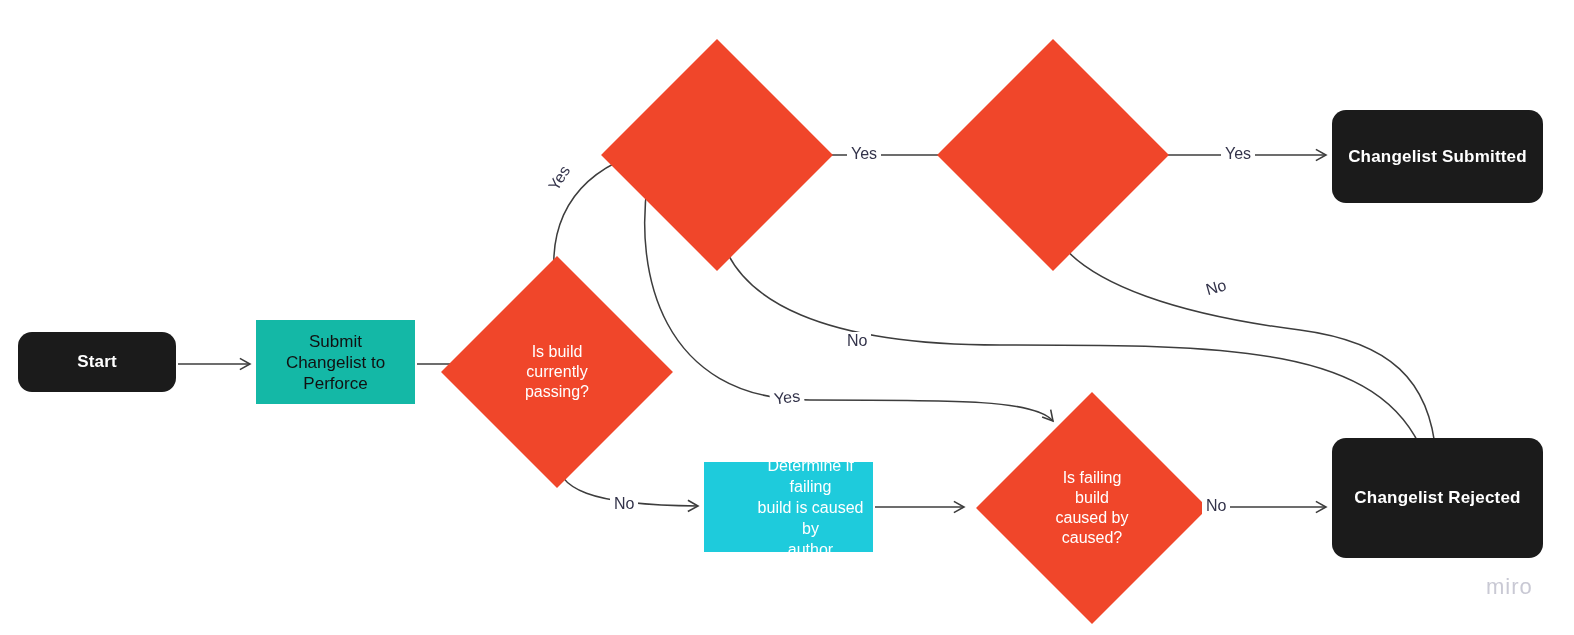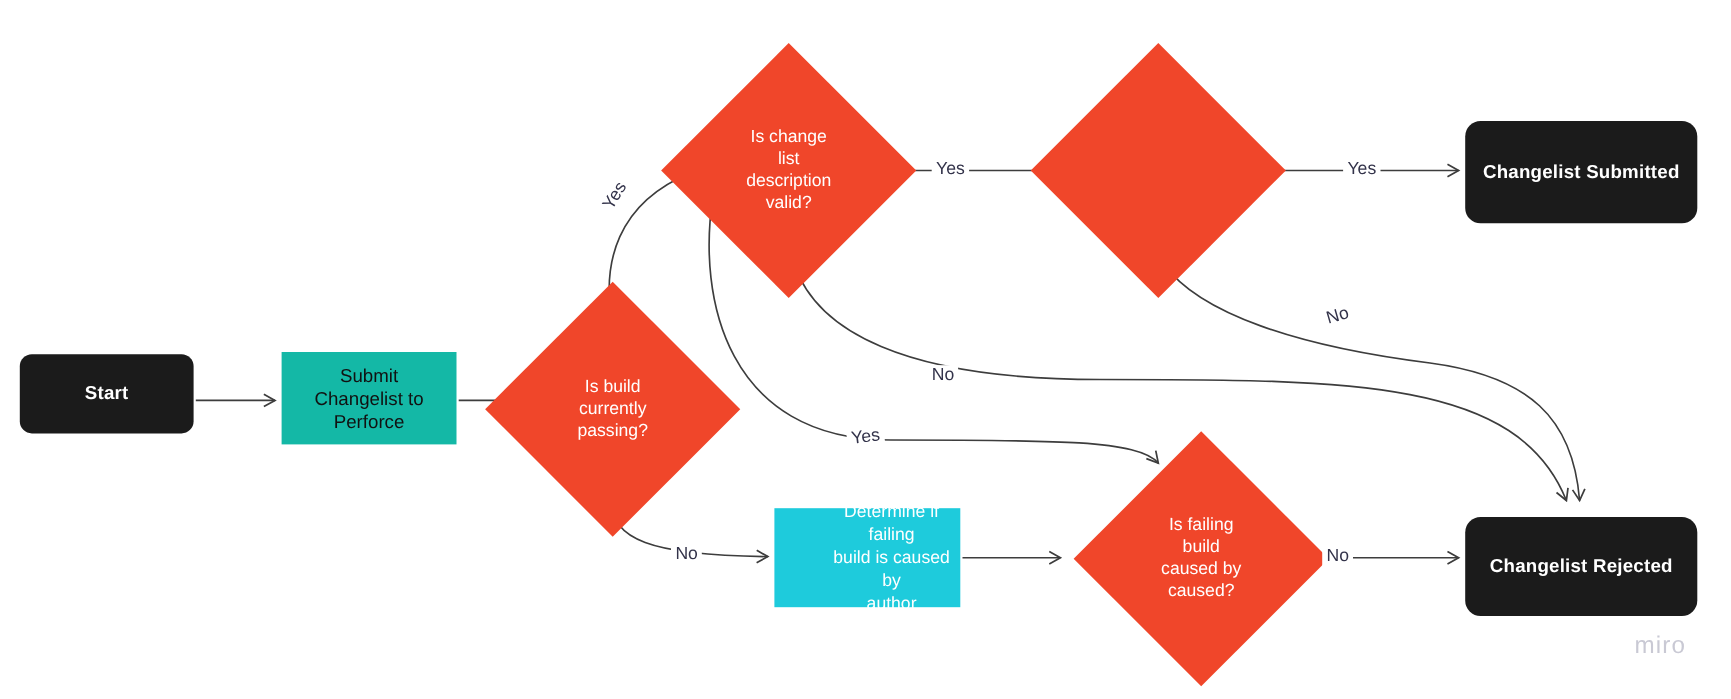--- a/index.html
+++ b/index.html
@@ -120,21 +120,21 @@
       <path d="M 1141 155 L 1326 155"></path>
 
       <path d="M 1058 240 C 1090 285 1180 315 1300 330 C 1390 342 1430 380 1436 455"></path>
 
       <path d="M 875 507 L 964 507"></path>
 
       <path d="M 1141 507 L 1326 507"></path>
     </g>
   </svg>
 
-  <div class="node node-terminator" style="left:18px;top:322px;width:158px;height:72px;border-radius:11px;">
+  <div class="node node-terminator" style="left:18px;top:332px;width:158px;height:60px;">
     <span>Start</span>
   </div>
 
   <div class="node node-process-yellow" style="left:256px;top:320px;width:159px;height:84px;">
     <div>
       <div>Submit</div>
       <div>Changelist to</div>
       <div>Perforce</div>
     </div>
   </div>
@@ -143,26 +143,20 @@
     <div class="diamond-shape"></div>
     <div class="diamond-label">
       <div>Is build</div>
       <div>currently</div>
       <div>passing?</div>
     </div>
   </div>
 
   <div class="node node-decision" style="left:635px;top:73px;width:164px;height:164px;">
     <div class="diamond-shape"></div>
-    <div class="diamond-label">
-      <div>Is change</div>
-      <div>list</div>
-      <div>description</div>
-      <div>valid?</div>
-    </div>
   </div>
 
   <div class="node node-decision" style="left:971px;top:73px;width:164px;height:164px;">
     <div class="diamond-shape"></div>
   </div>
 
   <div class="node node-terminator" style="left:1332px;top:110px;width:211px;height:93px;">
     <span>Changelist Submitted</span>
   </div>
 
@@ -177,21 +171,21 @@
   <div class="node node-decision" style="left:1010px;top:426px;width:164px;height:164px;">
     <div class="diamond-shape"></div>
     <div class="diamond-label">
       <div>Is failing</div>
       <div>build</div>
       <div>caused by</div>
       <div>caused?</div>
     </div>
   </div>
 
-  <div class="node node-terminator" style="left:1332px;top:470px;width:211px;height:90px;">
+  <div class="node node-terminator" style="left:1332px;top:438px;width:211px;height:120px;">
     <span>Changelist Rejected</span>
   </div>
 
   <div class="edge-label" style="left:543px;top:188px;transform:rotate(-58deg);transform-origin:left top;">Yes</div>
 
   <div class="edge-label" style="left:610px;top:495px;">No</div>
 
   <div class="edge-label" style="left:847px;top:145px;">Yes</div>
 
   <div class="edge-label" style="left:843px;top:332px;">No</div>

